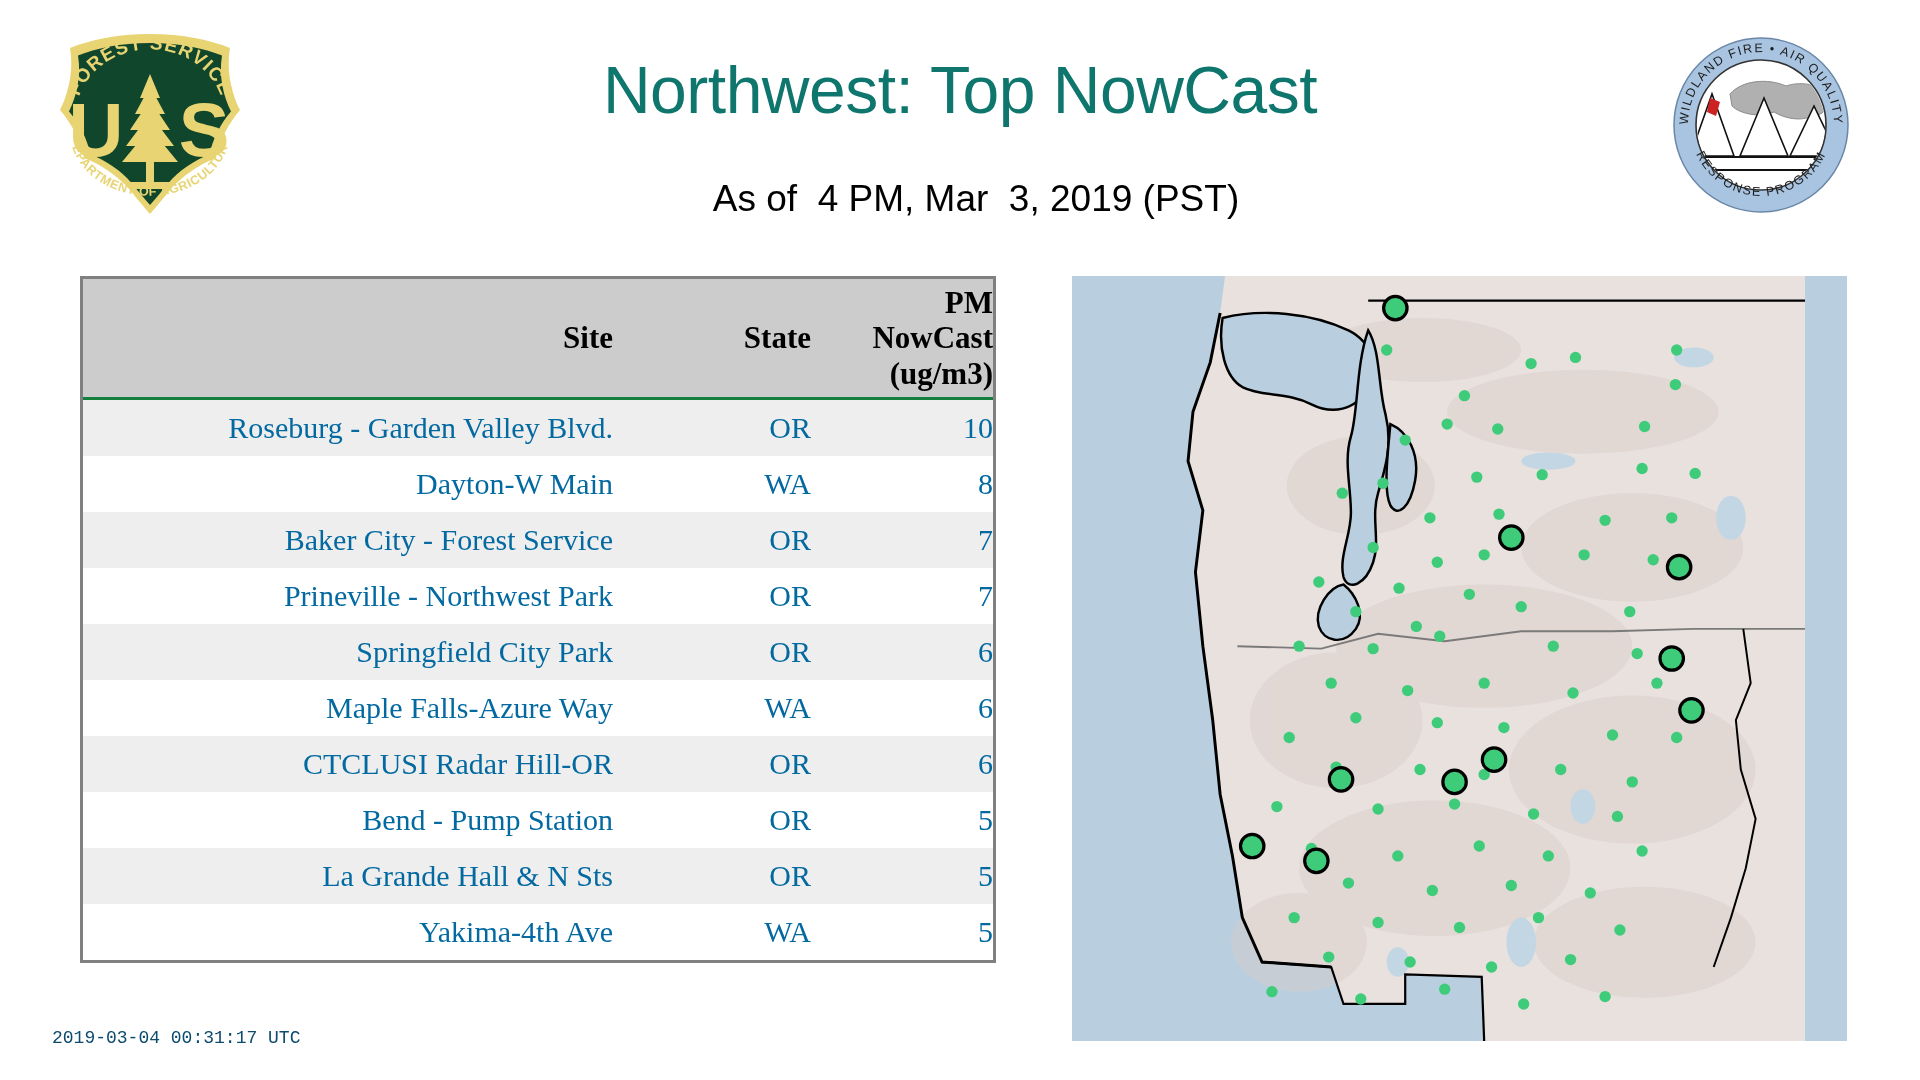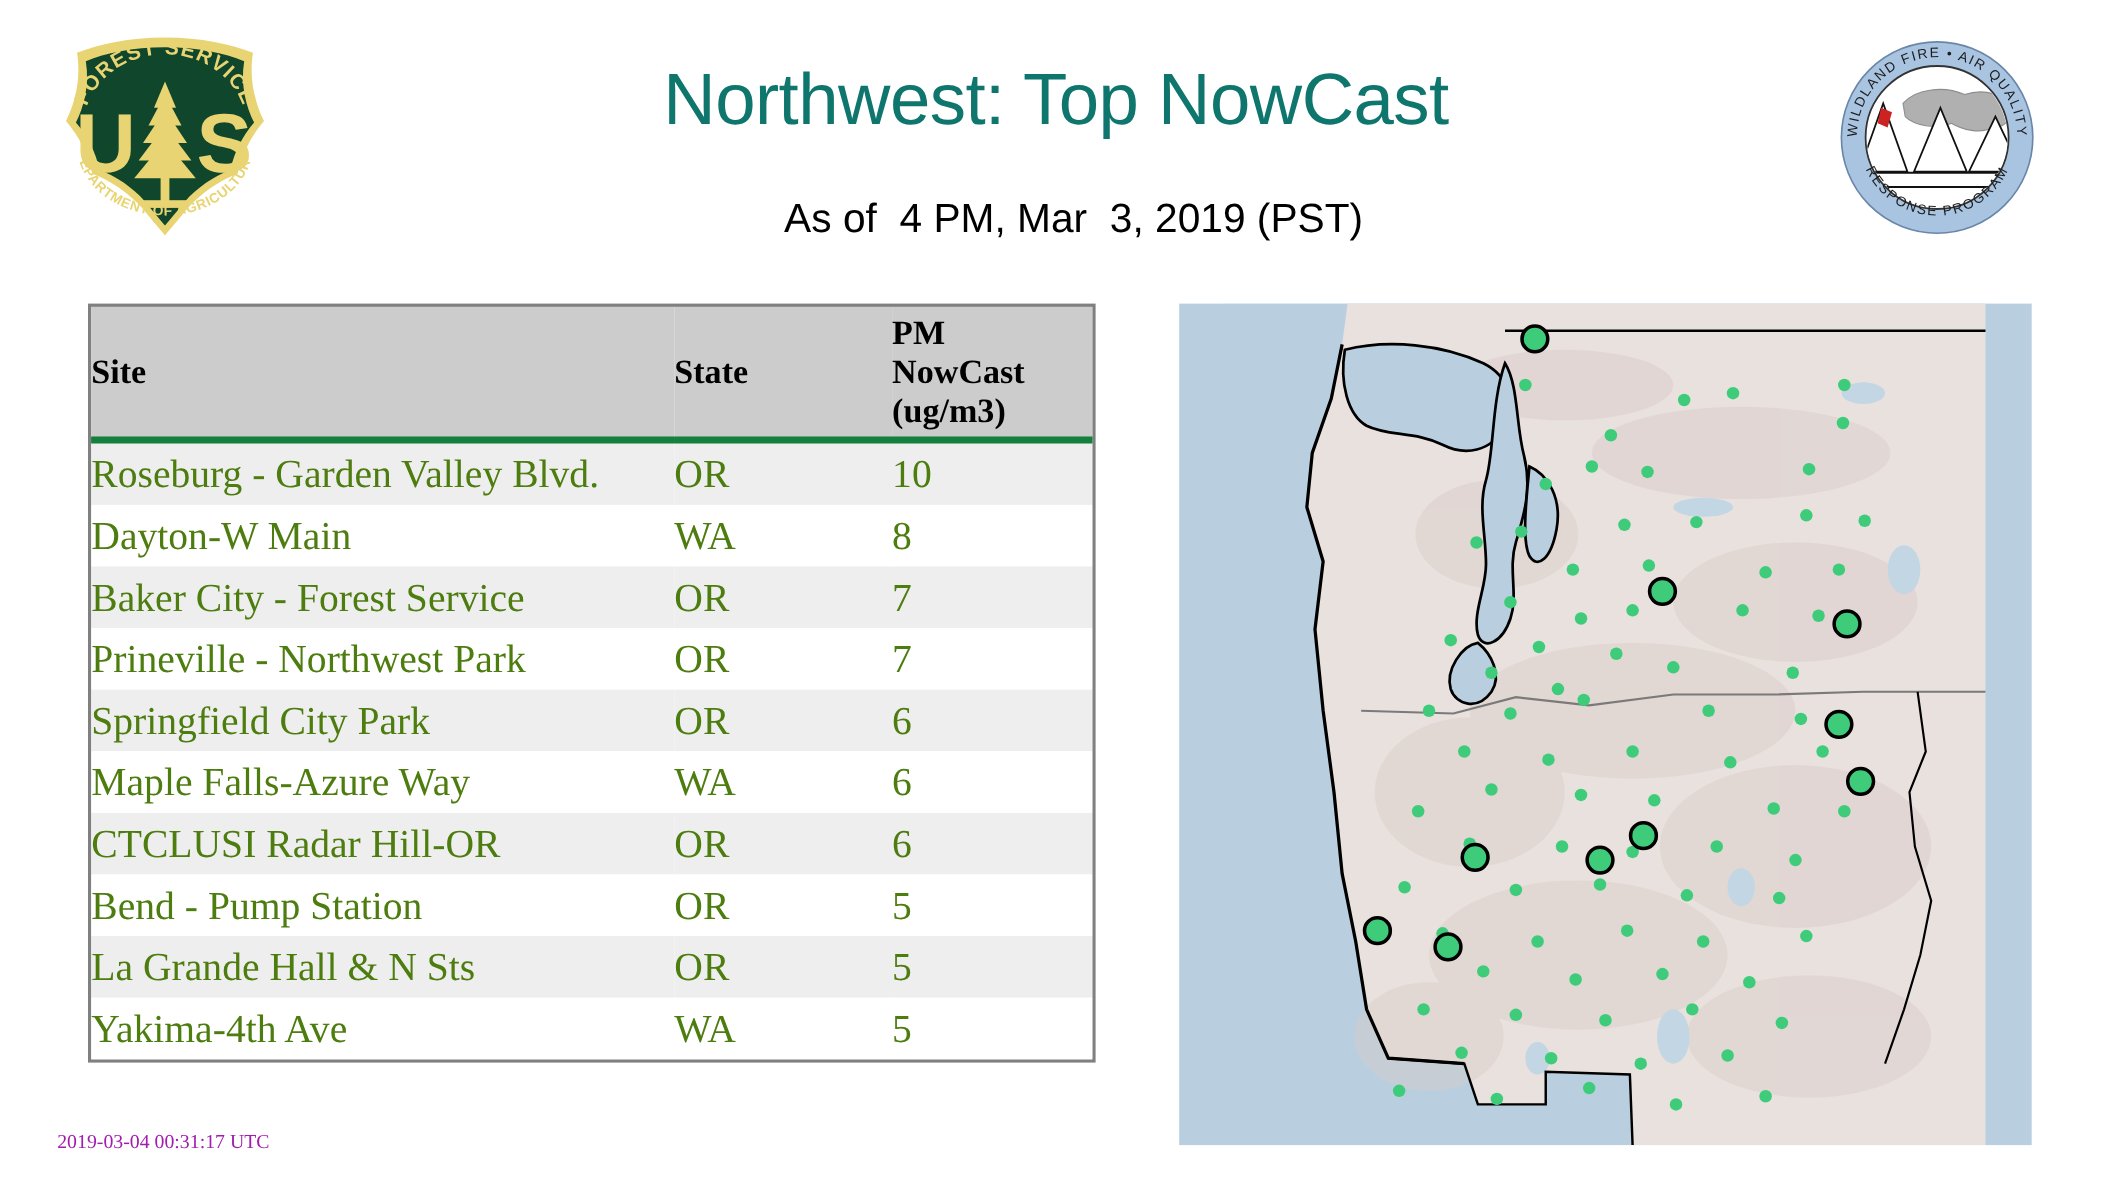--- a/index.html
+++ b/index.html
@@ -82,54 +82,54 @@
     border-collapse: collapse;
     width: 100%;
     table-layout: fixed;
   }
   table.nowcast thead th {
     background: #cccccc;
     font-family: "Liberation Serif", serif;
     font-weight: bold;
     font-size: 31px;
     color: #000000;
-    text-align: left;
+    text-align: right;
     vertical-align: middle;
     padding: 0;
     height: 118px;
-    border-bottom: 6px solid #15803d;
+    border-bottom: 3px solid #15803d;
     line-height: 1.13;
   }
   table.nowcast thead th.col-site   { width: 530px; margin-top: 37px; }
   table.nowcast thead th.col-state  { width: 198px; }
   table.nowcast thead th.col-value  { width: 182px; }
   table.nowcast tbody td {
     font-family: "Liberation Serif", serif;
-    font-size: 36px;
-    color: #4d7c0f;
-    text-align: left;
+    font-size: 30px;
+    color: #0369a1;
+    text-align: right;
     vertical-align: middle;
     height: 56px;
     padding: 0;
     white-space: nowrap;
   }
   table.nowcast tbody td.site-cell {
     font-stretch: condensed;
   }
   table.nowcast tbody tr.odd  td { background: #eeeeee; }
   table.nowcast tbody tr.even td { background: #ffffff; }
 
   
   #footer-timestamp {
     position: absolute;
     left: 52px;
     top: 1028px;
-    font-family: Liberation Serif, serif;
+    font-family: Liberation Mono, monospace;
     font-size: 18px;
-    color: #a21caf;
+    color: #0c4a6e;
   }
 
   
   #map-panel {
     position: absolute;
     left: 1072px;
     top: 276px;
     width: 775px;
     height: 765px;
     overflow: hidden;

